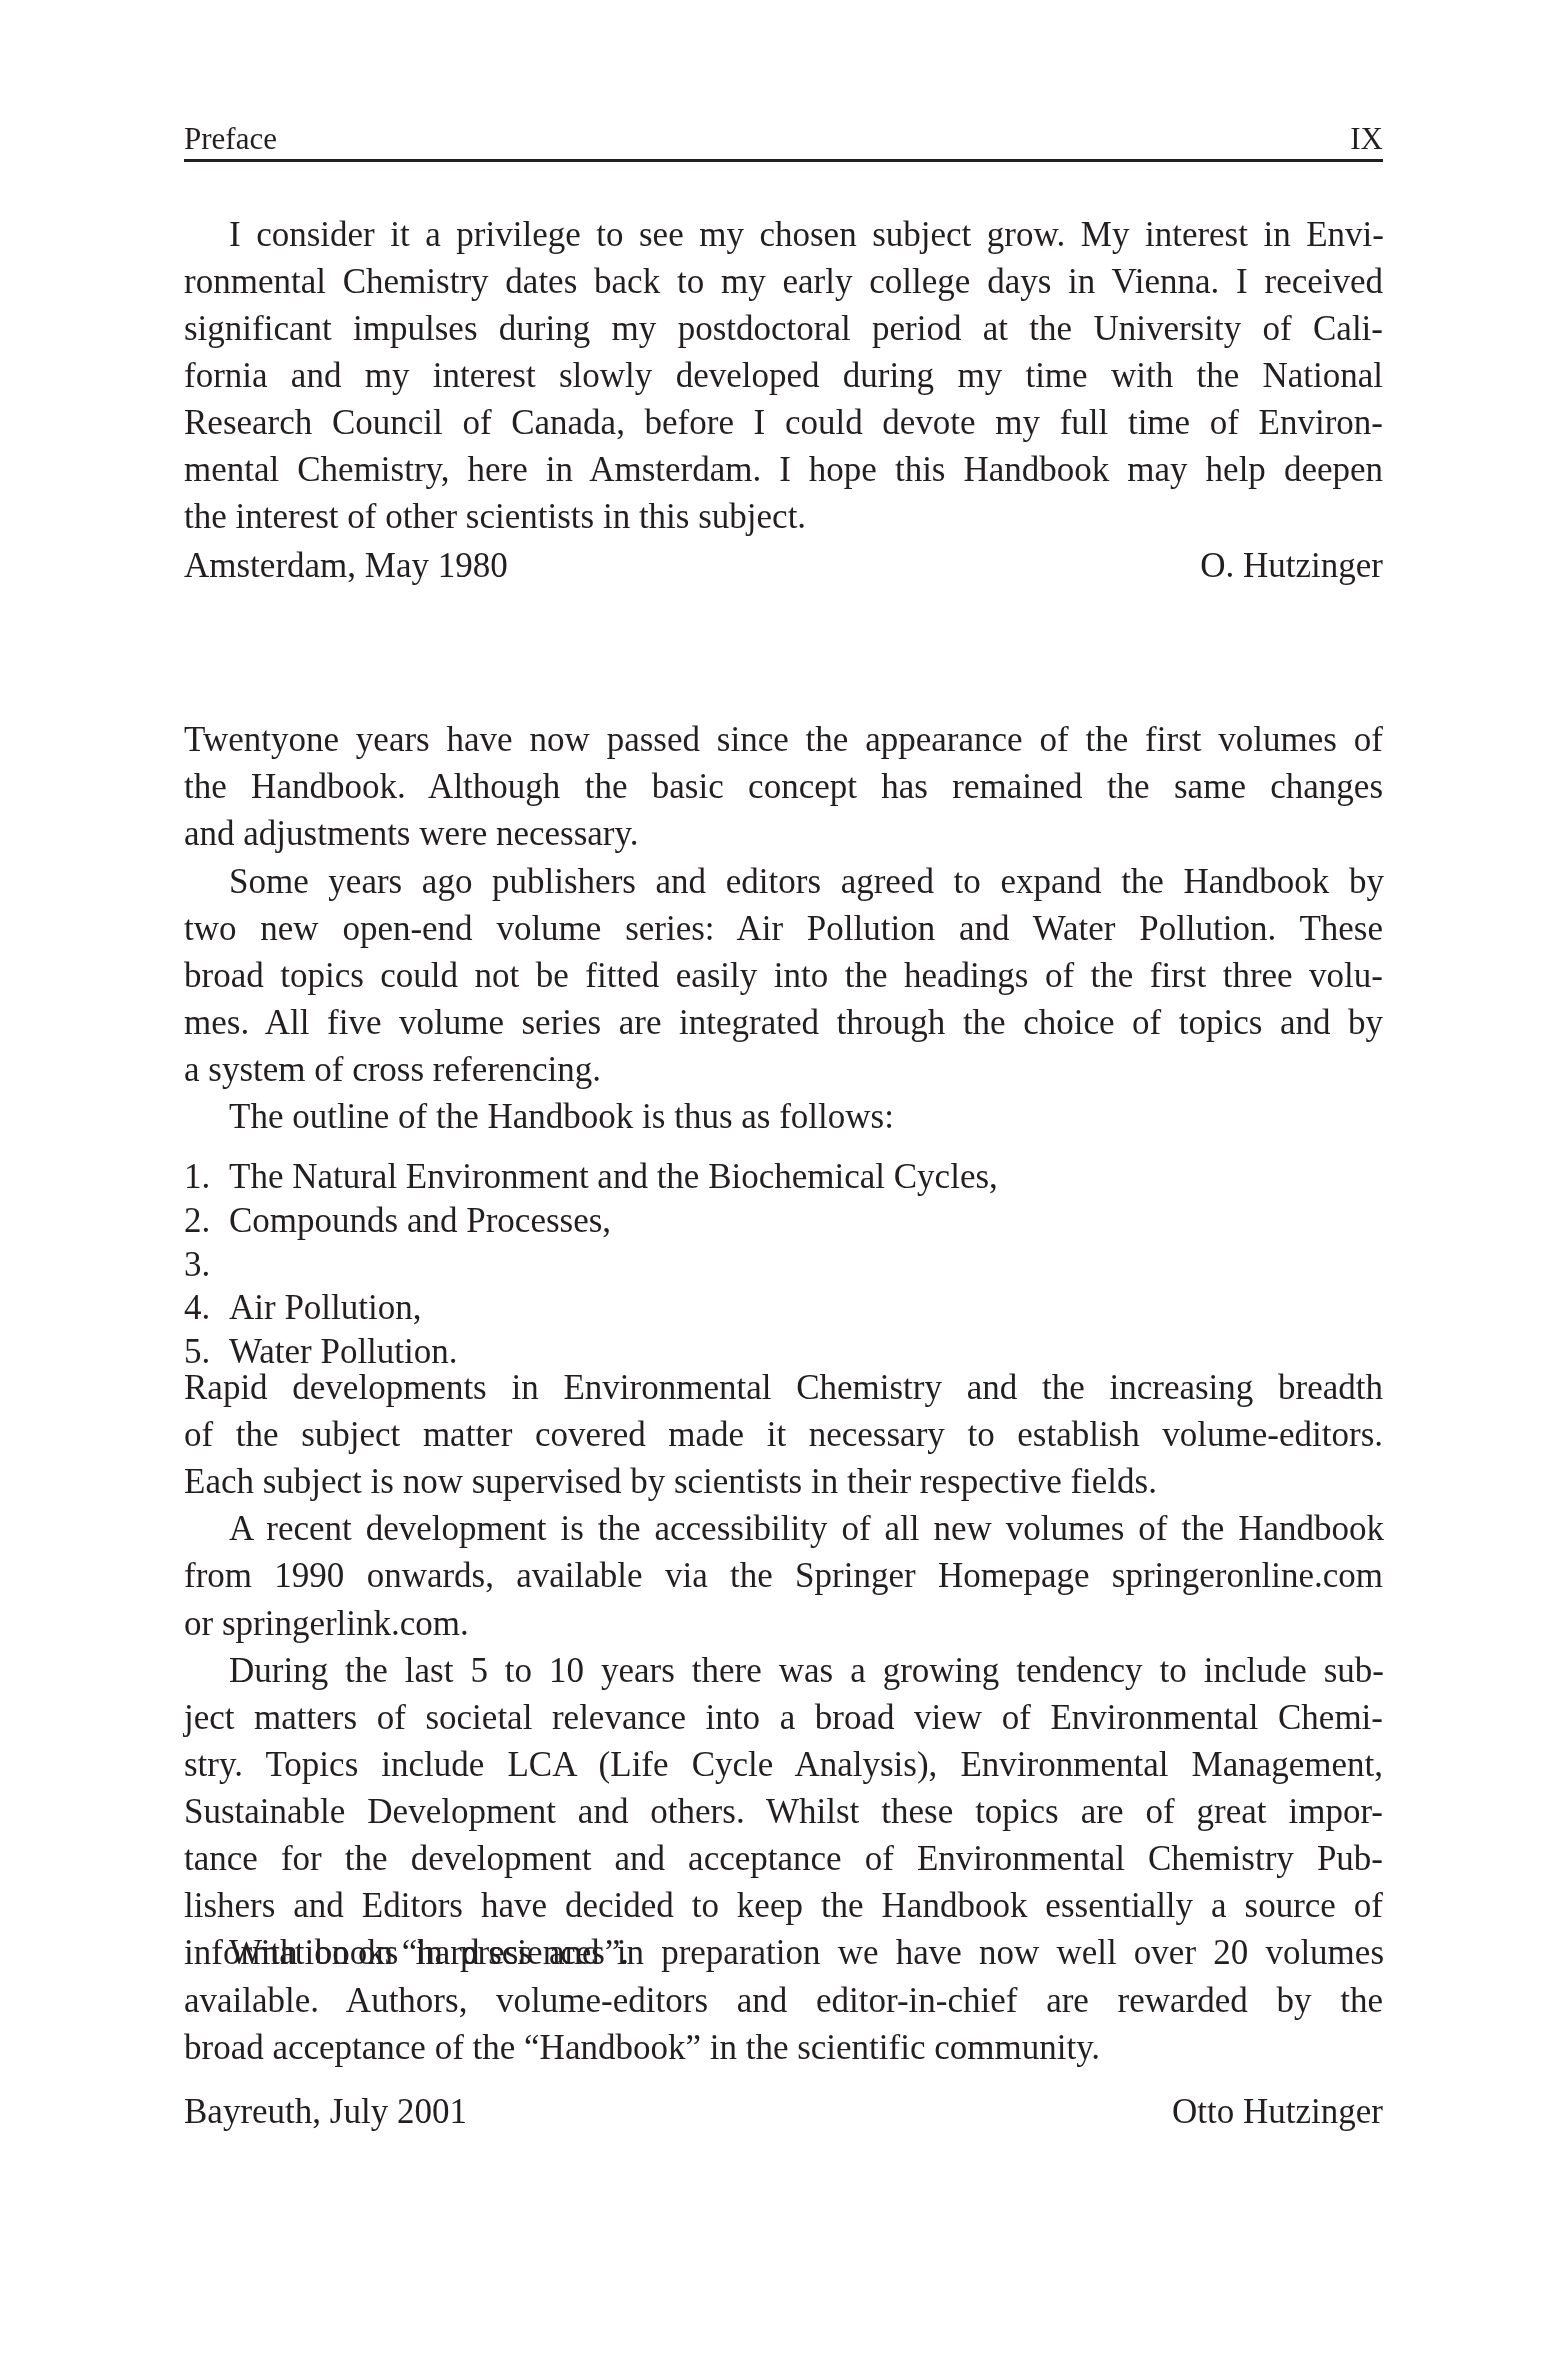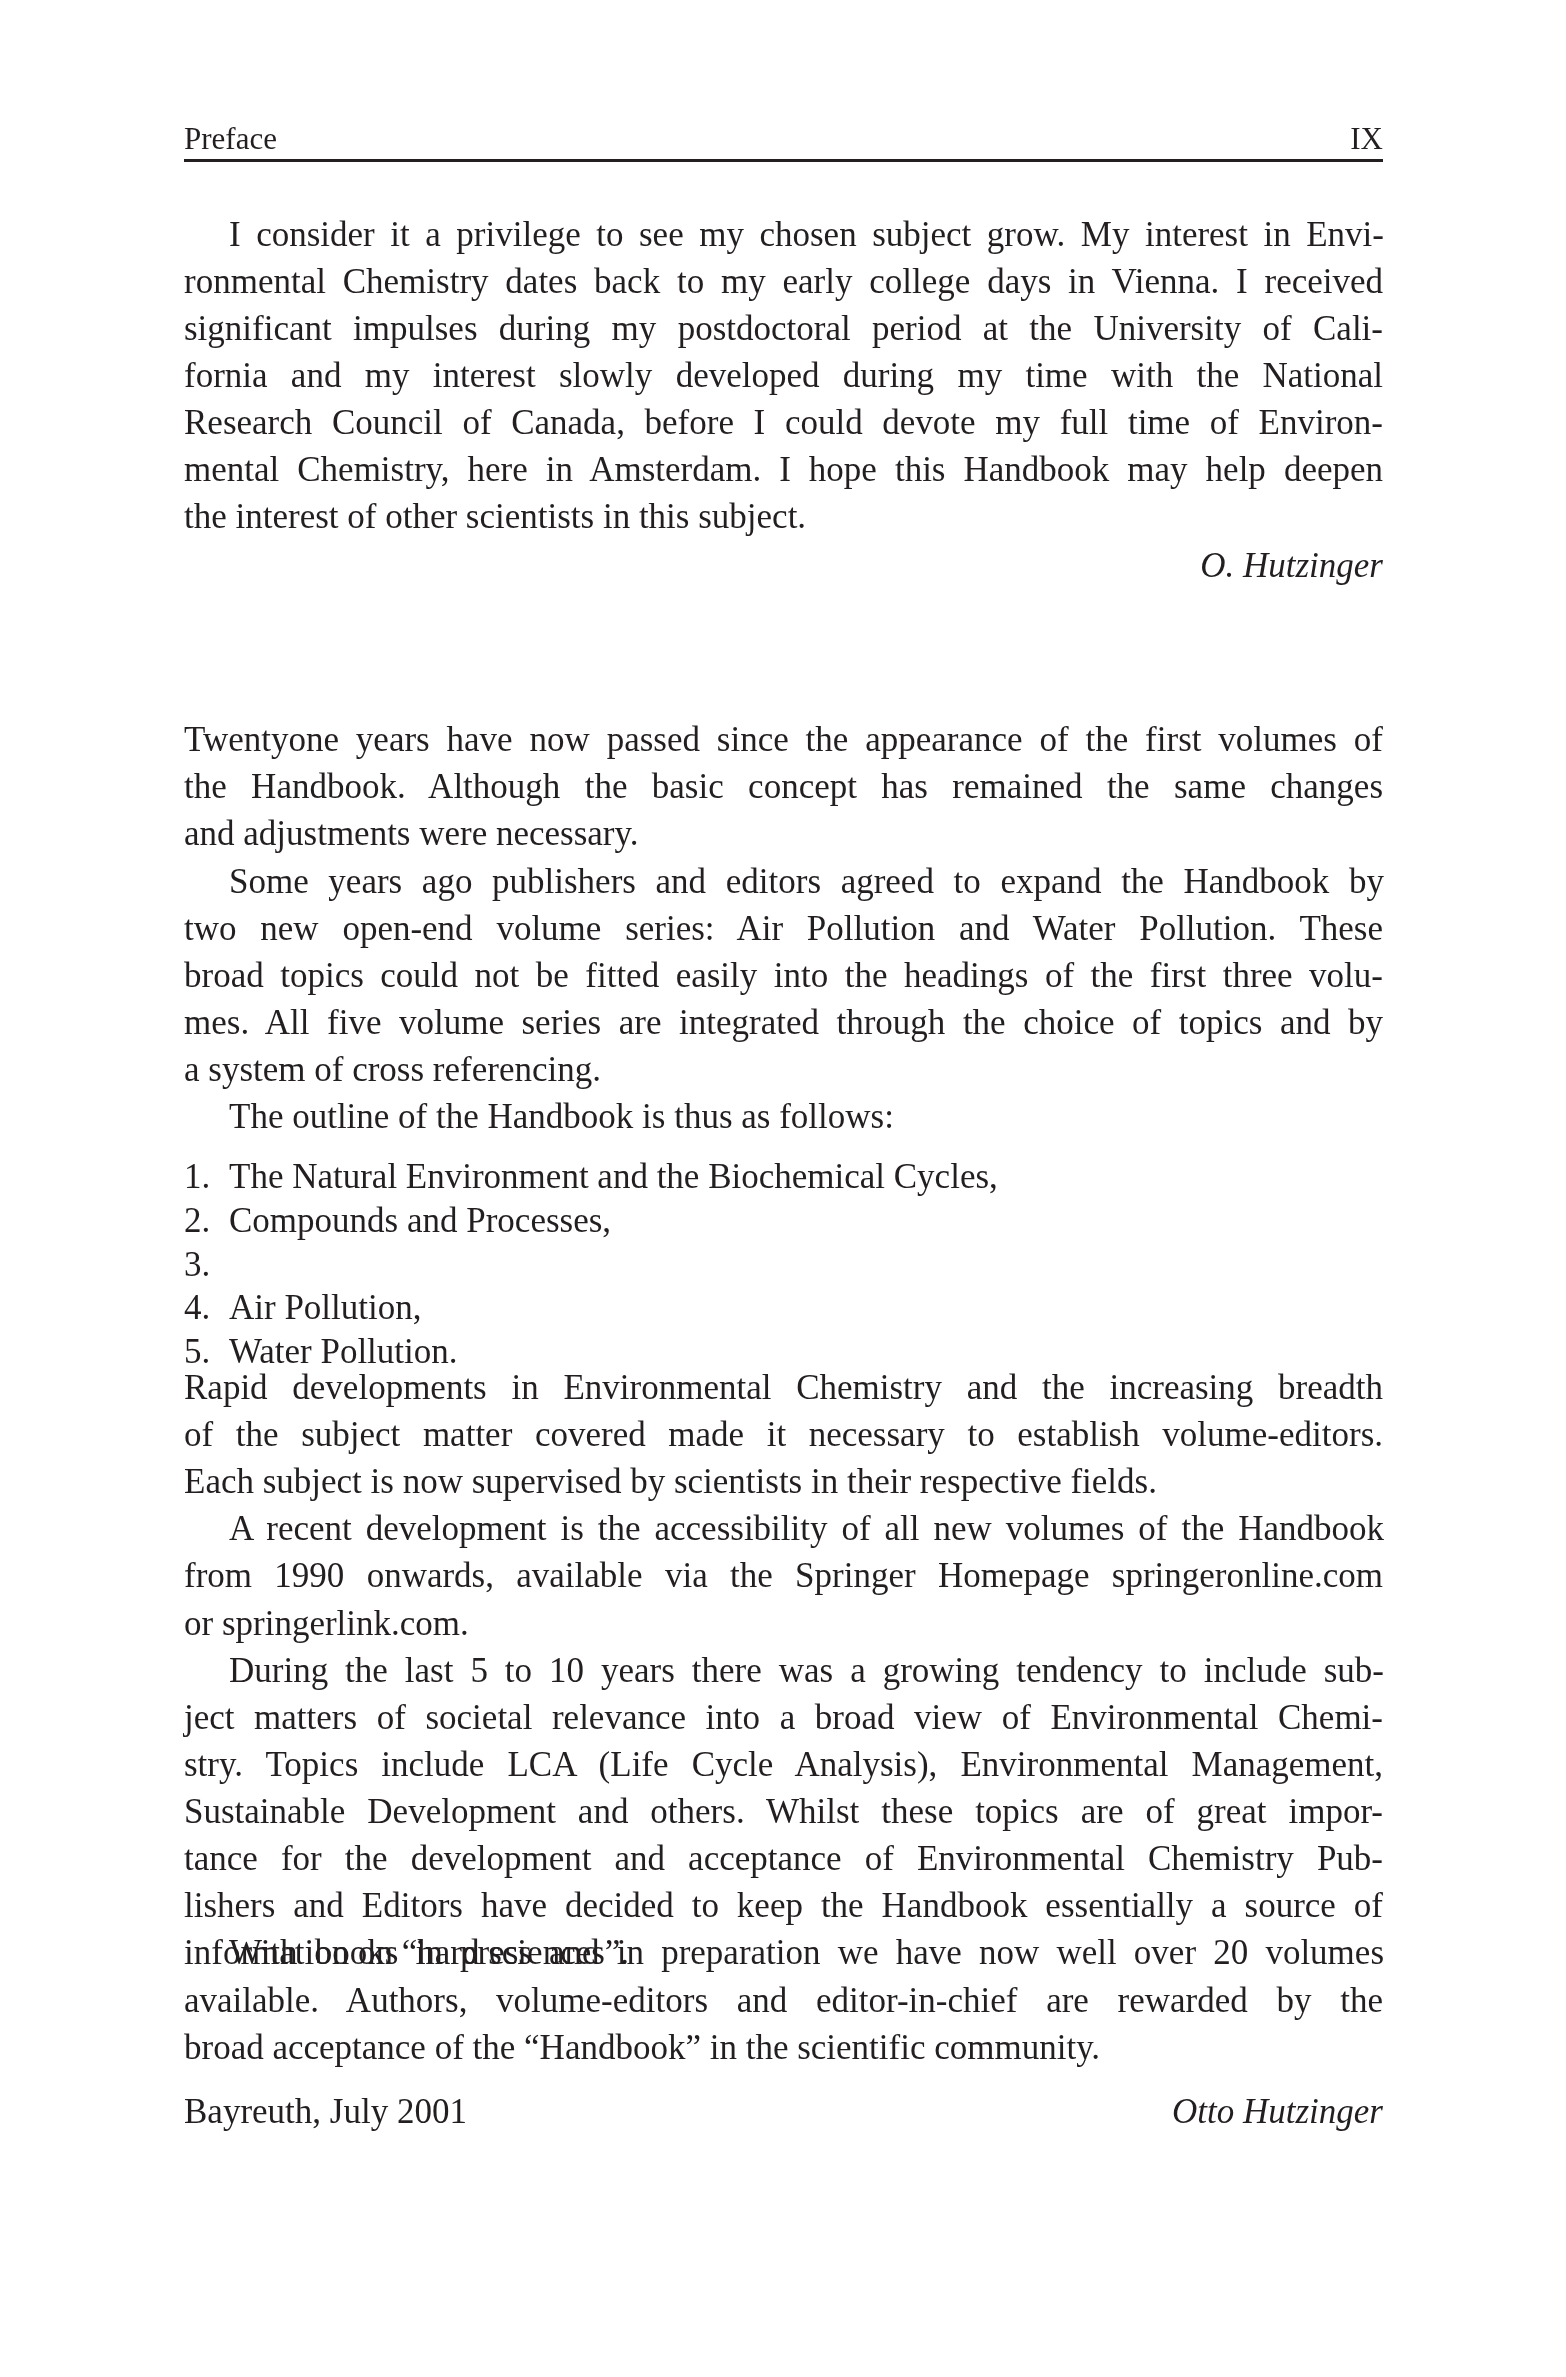--- a/index.html
+++ b/index.html
@@ -60,21 +60,21 @@
     }
     .sig-row {
       position: absolute;
       left: 0;
       width: 1199px;
       height: 48px;
       font-size: 35px;
       line-height: 48px;
     }
     .sig-row .place { position: absolute; left: 0; top: 0; }
-    .sig-row .author { position: absolute; right: 0; top: 0; font-style: italic; }
+    .sig-row .author { position: absolute; right: 0; top: 0; }
     .list-item {
       position: absolute;
       left: 0;
       width: 1199px;
       height: 48px;
       font-size: 35px;
       line-height: 48px;
       white-space: nowrap;
     }
     .list-item .num {
@@ -103,20 +103,21 @@
     <div class="line indent" style="top:211px">I consider it a privilege to see my chosen subject grow. My interest in Envi-</div>
     <div class="line" style="top:258px">ronmental Chemistry dates back to my early college days in Vienna. I received</div>
     <div class="line" style="top:305px">significant impulses during my postdoctoral period at the University of Cali-</div>
     <div class="line" style="top:352px">fornia and my interest slowly developed during my time with the National</div>
     <div class="line" style="top:399px">Research Council of Canada, before I could devote my full time of Environ-</div>
     <div class="line" style="top:446px">mental Chemistry, here in Amsterdam. I hope this Handbook may help deepen</div>
     <div class="line last" style="top:493px">the interest of other scientists in this subject.</div>
   </div>
 
   <div class="sig-row" style="top:542px">
+    <span class="place">Amsterdam, May 1980</span>
     <span class="author">O. Hutzinger</span>
   </div>
 
   <div>
     <div class="line" style="top:716px">Twentyone years have now passed since the appearance of the first volumes of</div>
     <div class="line" style="top:763px">the Handbook. Although the basic concept has remained the same changes</div>
     <div class="line last" style="top:810px">and adjustments were necessary.</div>
   </div>
 
   <div>

